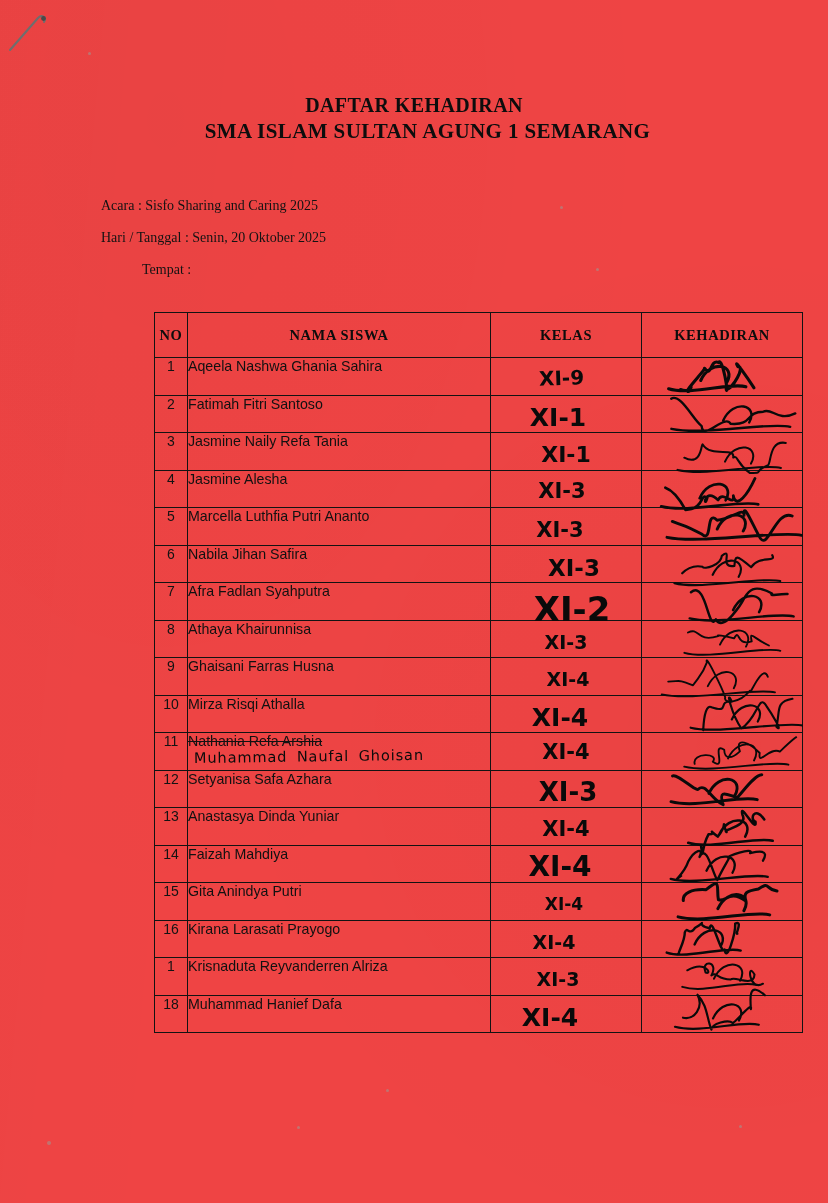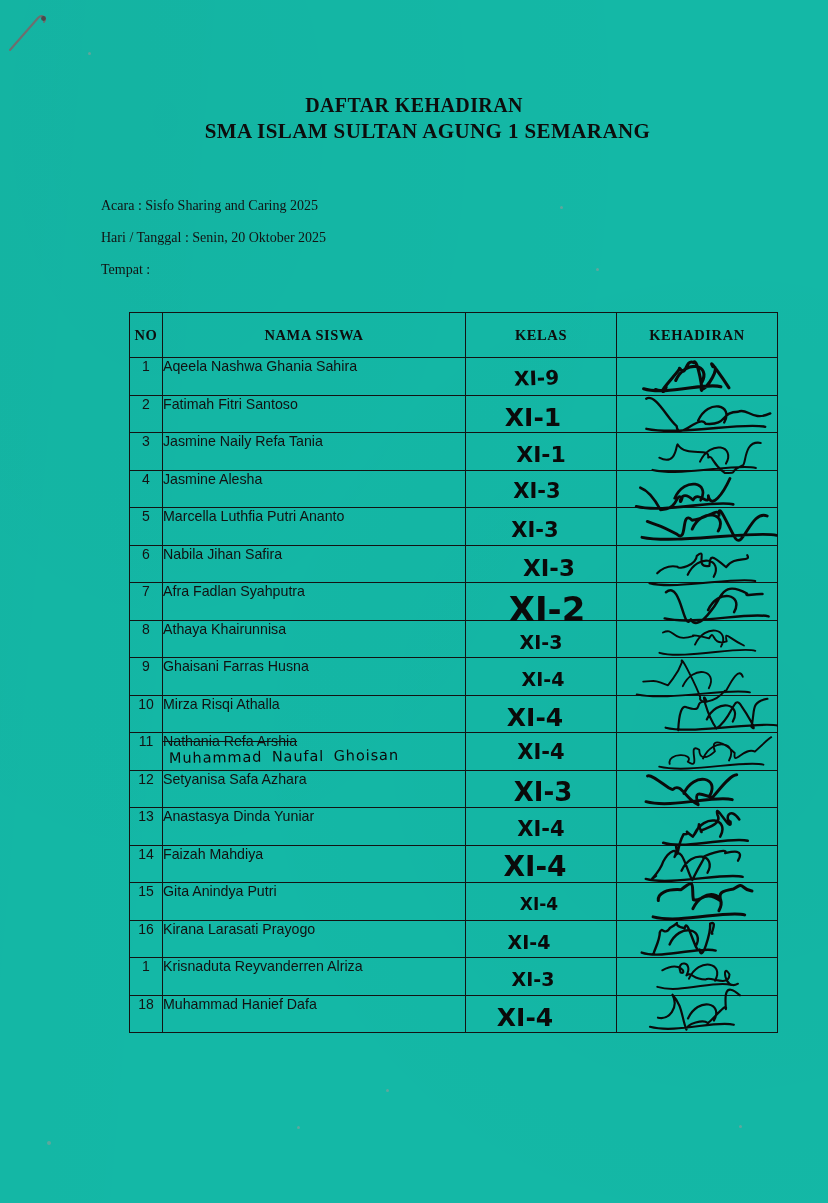--- a/index.html
+++ b/index.html
@@ -10,21 +10,21 @@
   }
   body {
     font-family: "Liberation Serif", serif;
     color: #111;
   }
   .page {
     position: relative;
     width: 828px;
     height: 1203px;
     margin: 0 auto;
-    background: #14b8a6;
+    background: #ef4444;
     overflow: hidden;
   }
   
   .paper-tone {
     position: absolute;
     inset: 0;
     background:
       radial-gradient(ellipse at 20% 10%, rgba(0,0,0,0.018), rgba(0,0,0,0) 55%),
       radial-gradient(ellipse at 88% 62%, rgba(0,0,0,0.022), rgba(0,0,0,0) 50%),
       linear-gradient(95deg, rgba(0,0,0,0.012) 0%, rgba(0,0,0,0) 30%);
@@ -66,26 +66,26 @@
     position: absolute;
     top: 198px;
     left: 101px;
     font-size: 14px;
     color: #131313;
   }
   .meta .meta-row {
     margin-bottom: 16px;
     white-space: nowrap;
   }
-  .meta .meta-row:last-child { margin-bottom: 0; }
+  .meta .meta-row:last-child { margin-bottom: 0; margin-left: 41px; }
 
   
   .table-wrap {
     position: absolute;
-    left: 81px;
+    left: 106px;
     top: 312px;
     width: 648px;
     padding-left: 48px;
   }
   table.attendance {
     border-collapse: collapse;
     width: 648px;
     table-layout: fixed;
   }
   table.attendance th,

